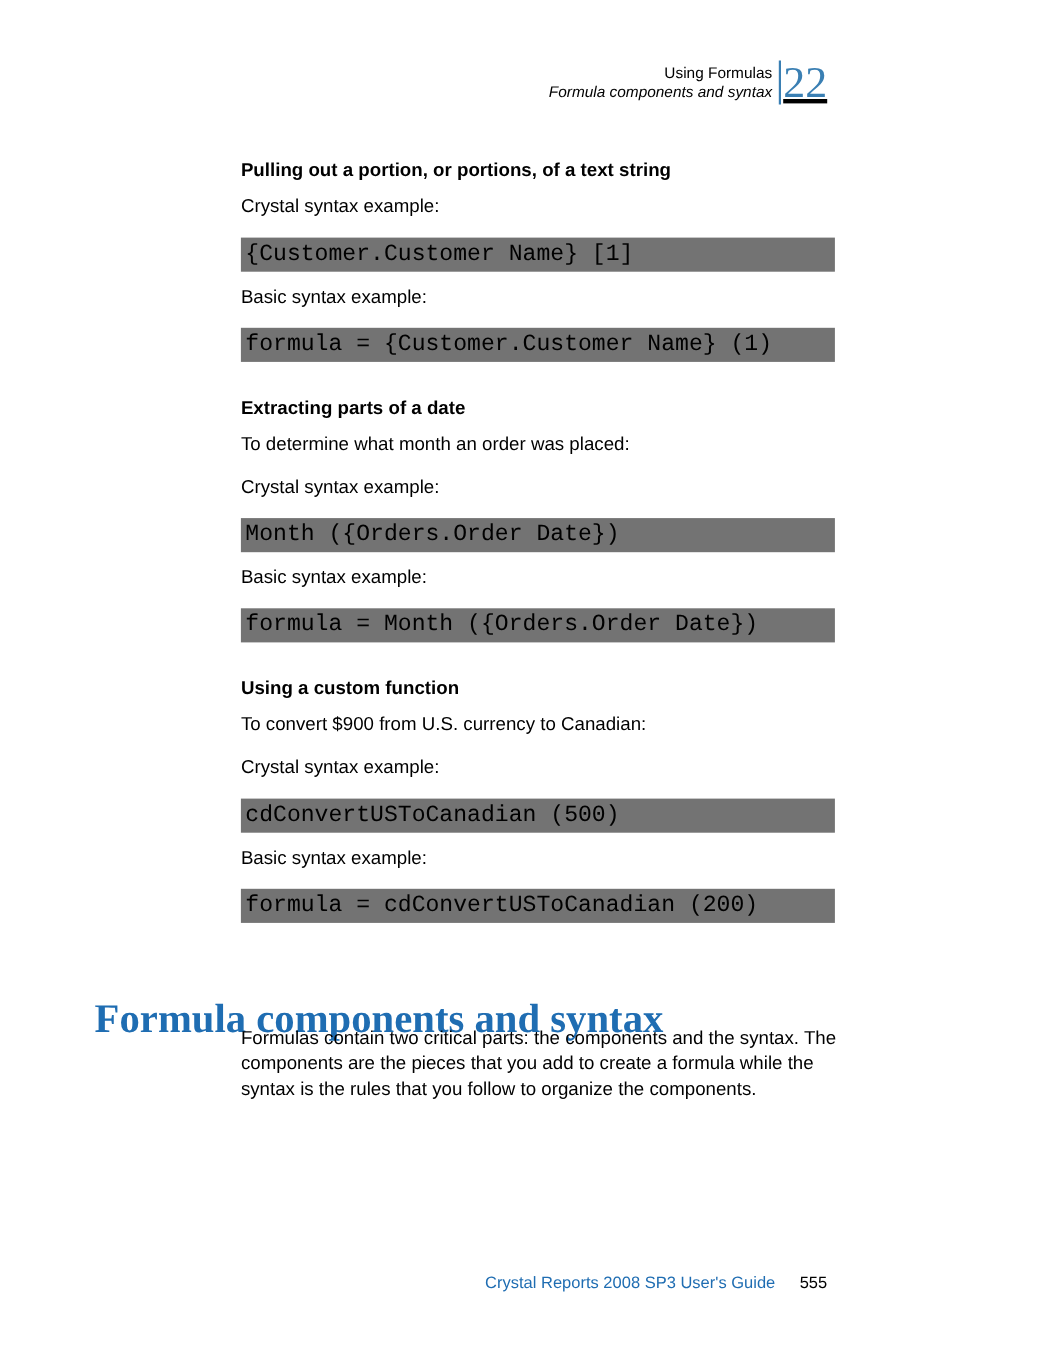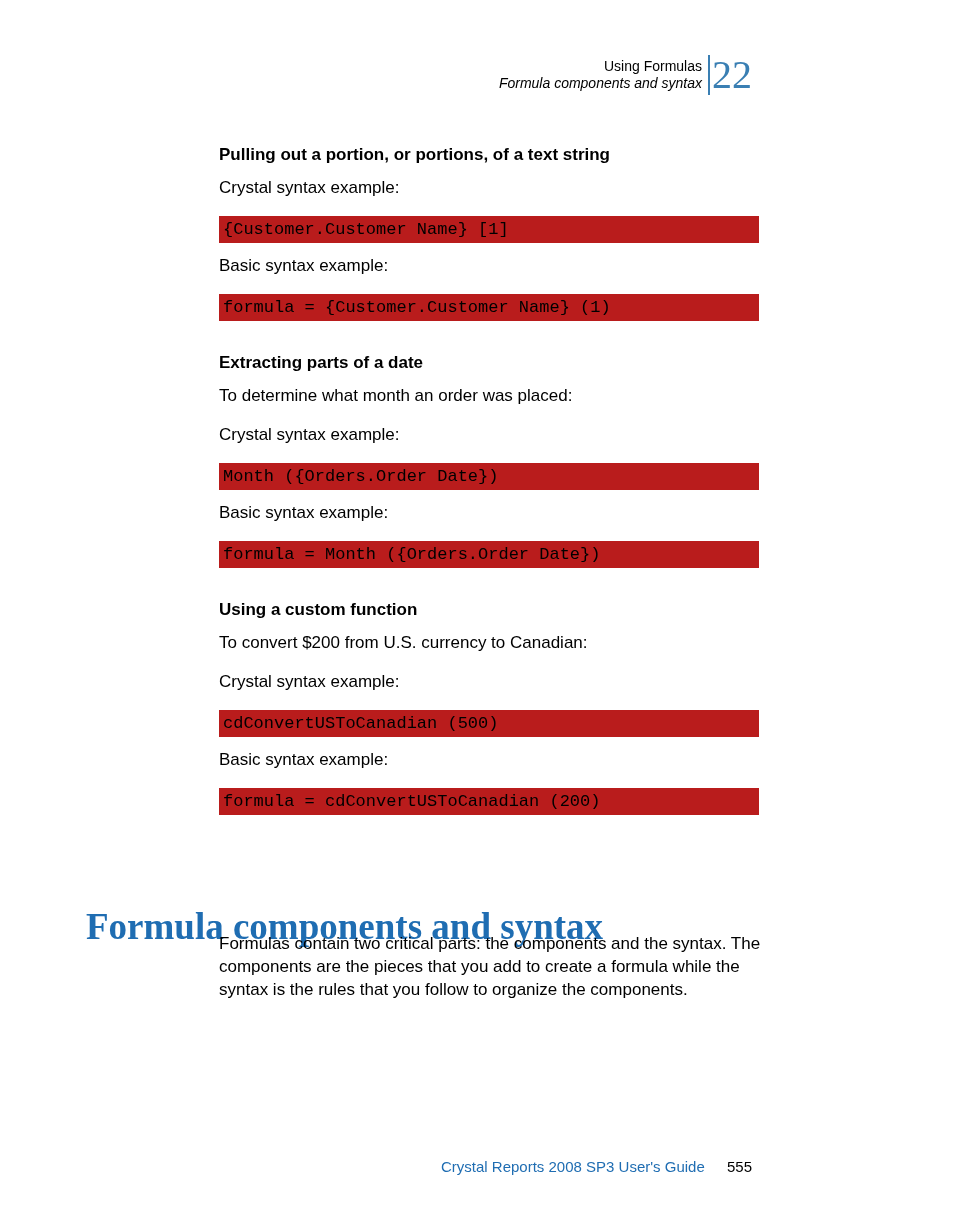--- a/index.html
+++ b/index.html
@@ -31,20 +31,21 @@
   .header-chapter {
     font-size: 14px;
   }
   .header-section {
     font-size: 14px;
     font-style: italic;
   }
   .chapter-badge {
     display: flex;
     align-items: flex-end;
+    text-decoration: underline;
   }
   .chapter-badge .bar {
     width: 2px;
     background: #3a7fb3;
     margin-right: 2px;
     align-self: stretch;
   }
   .chapter-number {
     font-family: Georgia, 'Times New Roman', serif;
     font-size: 40px;
@@ -63,22 +64,22 @@
     font-weight: bold;
     margin: 0 0 12px 0;
   }
   .body-text {
     font-size: 17px;
     margin: 0 0 16px 0;
     line-height: 1.35;
   }
   .code-block {
     font-family: "Courier New", Courier, monospace;
-    font-size: 17px;
-    background: #b91c1c;
+    font-size: 21px;
+    background: #737373;
     padding: 4px 4px;
     margin: 0 0 12px 0;
     white-space: pre;
     width: 540px;
     box-sizing: border-box;
   }
   .section-gap {
     height: 20px;
   }
   .main-heading {
@@ -146,21 +147,21 @@
       <p class="body-text">Crystal syntax example:</p>
       <div class="code-block">Month ({Orders.Order Date})</div>
       <p class="body-text">Basic syntax example:</p>
       <div class="code-block">formula = Month ({Orders.Order Date})</div>
     </div>
 
     <div class="section-gap"></div>
 
     <div>
       <p class="subheading">Using a custom function</p>
-      <p class="body-text">To convert $200 from U.S. currency to Canadian:</p>
+      <p class="body-text">To convert $900 from U.S. currency to Canadian:</p>
       <p class="body-text">Crystal syntax example:</p>
       <div class="code-block">cdConvertUSToCanadian (500)</div>
       <p class="body-text">Basic syntax example:</p>
       <div class="code-block">formula = cdConvertUSToCanadian (200)</div>
     </div>
 
   </div>
 
   <h1 class="main-heading">Formula components and syntax</h1>
 

